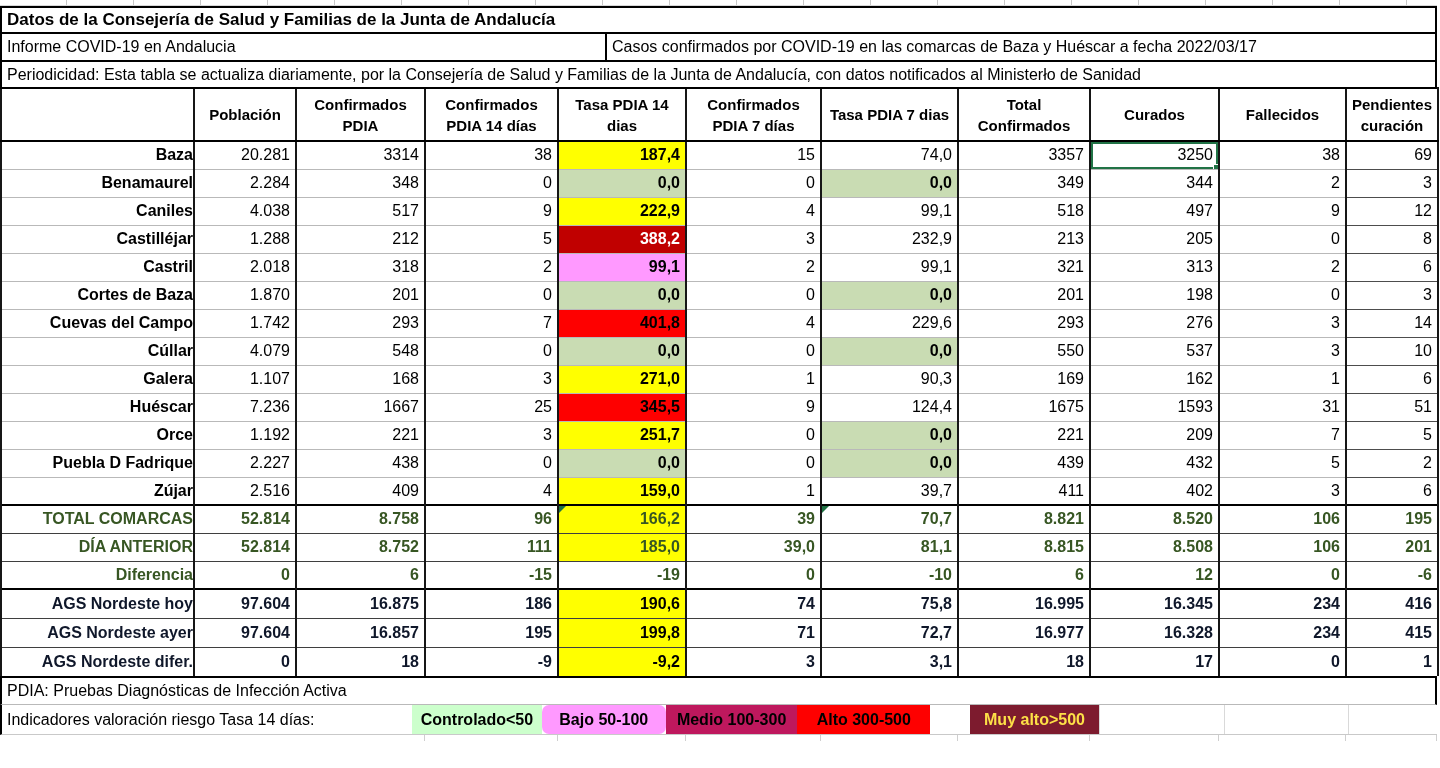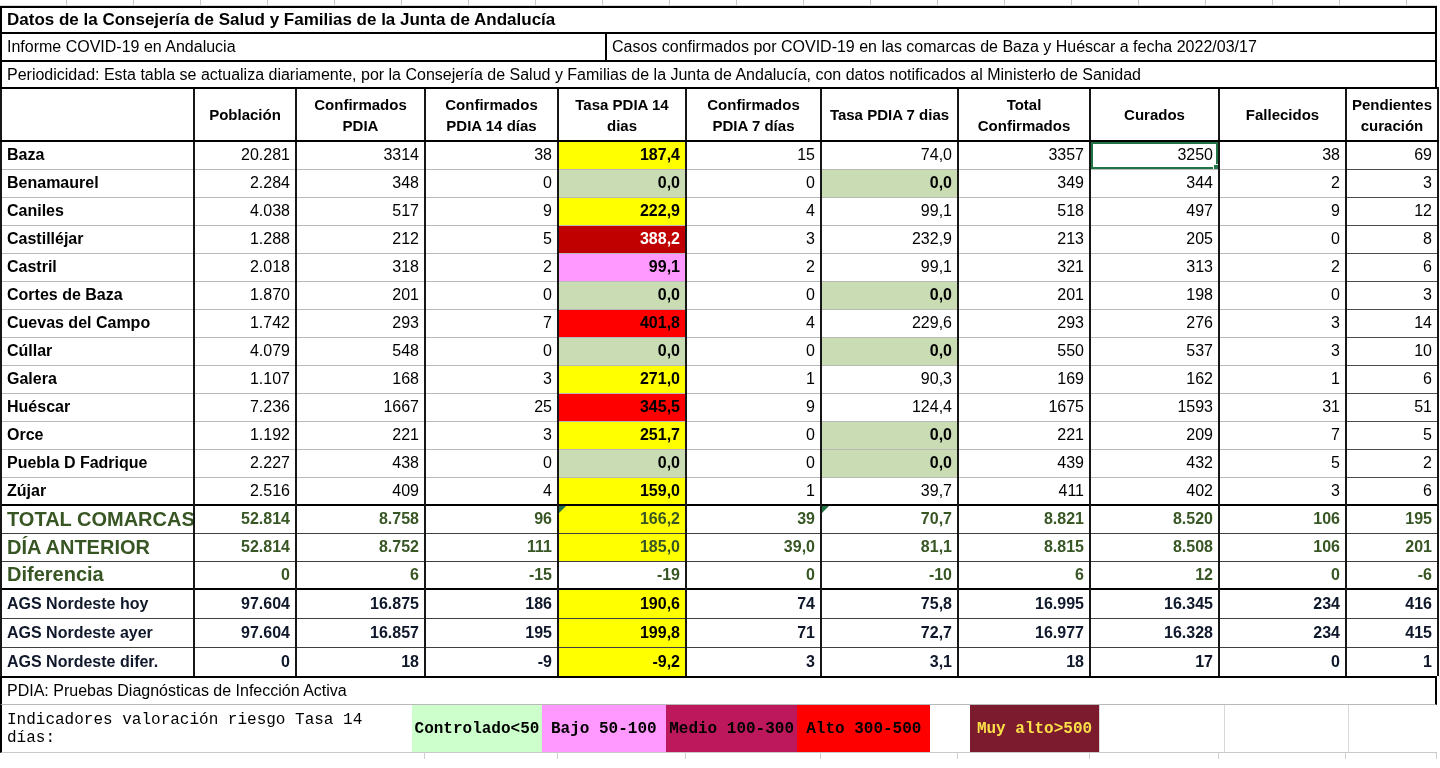--- a/index.html
+++ b/index.html
@@ -39,28 +39,28 @@
     border-left:2px solid #161616; font-size:16px; overflow:hidden; white-space:nowrap;
   }
   table.grid td:last-child, table.grid th:last-child { border-right:2px solid #161616; }
   tr.head { height:53px; }
   tr.head th {
     border-top:2px solid #000; border-bottom:2px solid #000;
     font-weight:700; font-size:15px; text-align:center; vertical-align:middle;
     line-height:1.4; white-space:normal; padding:0 4px;
   }
   .num { text-align:right; padding-right:5px; }
-  .name { text-align:left; padding-left:5px; font-weight:700; }
+  .name { text-align:right; padding-left:5px; font-weight:700; }
   .sec-muni tr { height:28px; }
   .sec-muni td { border-bottom:1px solid #b9b9b9; }
   .sec-muni td.pend { border-bottom:1px solid #4d4d4d; }
   .sec-totals tr { height:28px; }
   .sec-totals td { border-bottom:1px solid #3f3f3f; color:#375623; font-weight:700; }
   .sec-totals tr:first-child td { border-top:2px solid #000; }
-  .sec-totals .name { font-size:20px; }
+  .sec-totals .name { font-size:16px; }
   .sec-ags tr { height:29px; }
   .sec-ags td { border-bottom:1px solid #3f3f3f; color:#0f172a; font-weight:700; }
   .sec-ags tr:first-child td { border-top:2px solid #000; }
   .sec-ags td.fill-yellow { color:#000; }
   .sec-ags tr:last-child td { border-bottom:none; }
   
   .fill-yellow { background:#ffff00; font-weight:700; }
   .fill-green { background:#c9dcb3; font-weight:700; }
   .fill-red { background:#fe0000; font-weight:700; }
   .fill-darkred { background:#c00000; color:#fff !important; font-weight:700; }
@@ -71,22 +71,22 @@
   .flag { position:relative; }
   .flag::before { content:""; position:absolute; left:0; top:0; width:0; height:0;
     border-top:7px solid #1f7244; border-right:7px solid transparent; }
   
   .pdia-row {
     width:1437px; height:29px; border-left:2px solid #000; border-right:2px solid #000;
     border-top:2px solid #000; border-bottom:1px solid #b9b9b9;
     display:flex; align-items:center; padding-left:5px; font-size:16px;
   }
   .legend-row {
-    width:1437px; height:48px; border-left:2px solid #000; border-bottom:1px solid #c9c9c9;
-    display:flex; align-items:stretch; background:#fff;font-family:Liberation Mono, monospace;
+    width:1437px; height:30px; border-left:2px solid #000; border-bottom:1px solid #c9c9c9;
+    display:flex; align-items:stretch; background:#fff;
   }
   .legend-label { width:422px; display:flex; align-items:center; padding-left:5px; font-size:16px; }
   .legend-cell { display:flex; align-items:center; justify-content:center; font-size:16px; font-weight:700; }
   .legend-empty { border-left:1px solid #d9d9d9; }
 </style>
 </head>
 <body>
 
 <div class="sheet">
   <div class="top-strip"></div>
@@ -395,21 +395,21 @@
   <div class="pdia-row">
     <span>PDIA: Pruebas Diagnósticas de Infección Activa</span>
   </div>
 
   <div class="legend-row">
     <div class="legend-label">
       <span>Indicadores valoración riesgo Tasa 14 días:</span>
     </div>
 
   <div class="legend-cell" style="width: 133px; background: rgb(204, 255, 204); color: rgb(0, 0, 0);">Controlado&lt;50</div>
-      <div class="legend-cell" style="width: 128px; background: rgb(255, 153, 255); color: rgb(0, 0, 0);">Bajo 50-100</div>
+      <div class="legend-cell" style="width: 128px; background: rgb(255, 153, 255); color: rgb(0, 0, 0); border-radius: 7px;">Bajo 50-100</div>
       <div class="legend-cell" style="width: 135px; background: #be185d; color: rgb(0, 0, 0);">Medio 100-300</div>
       <div class="legend-cell" style="width: 137px; background: rgb(254, 0, 0); color: rgb(0, 0, 0);">Alto 300-500</div>
       <div class="legend-cell" style="width: 132px; background: rgb(125, 27, 46); color: #fde047; margin-left: 40px;">Muy alto&gt;500</div>
       <div class="legend-empty" style="width: 129px;"></div>
       <div class="legend-empty" style="width: 127px;"></div>
       <div class="legend-empty" style="width: 92px;"></div>
     </div>
 
   <div class="bottom-strip"></div>
 </div>

